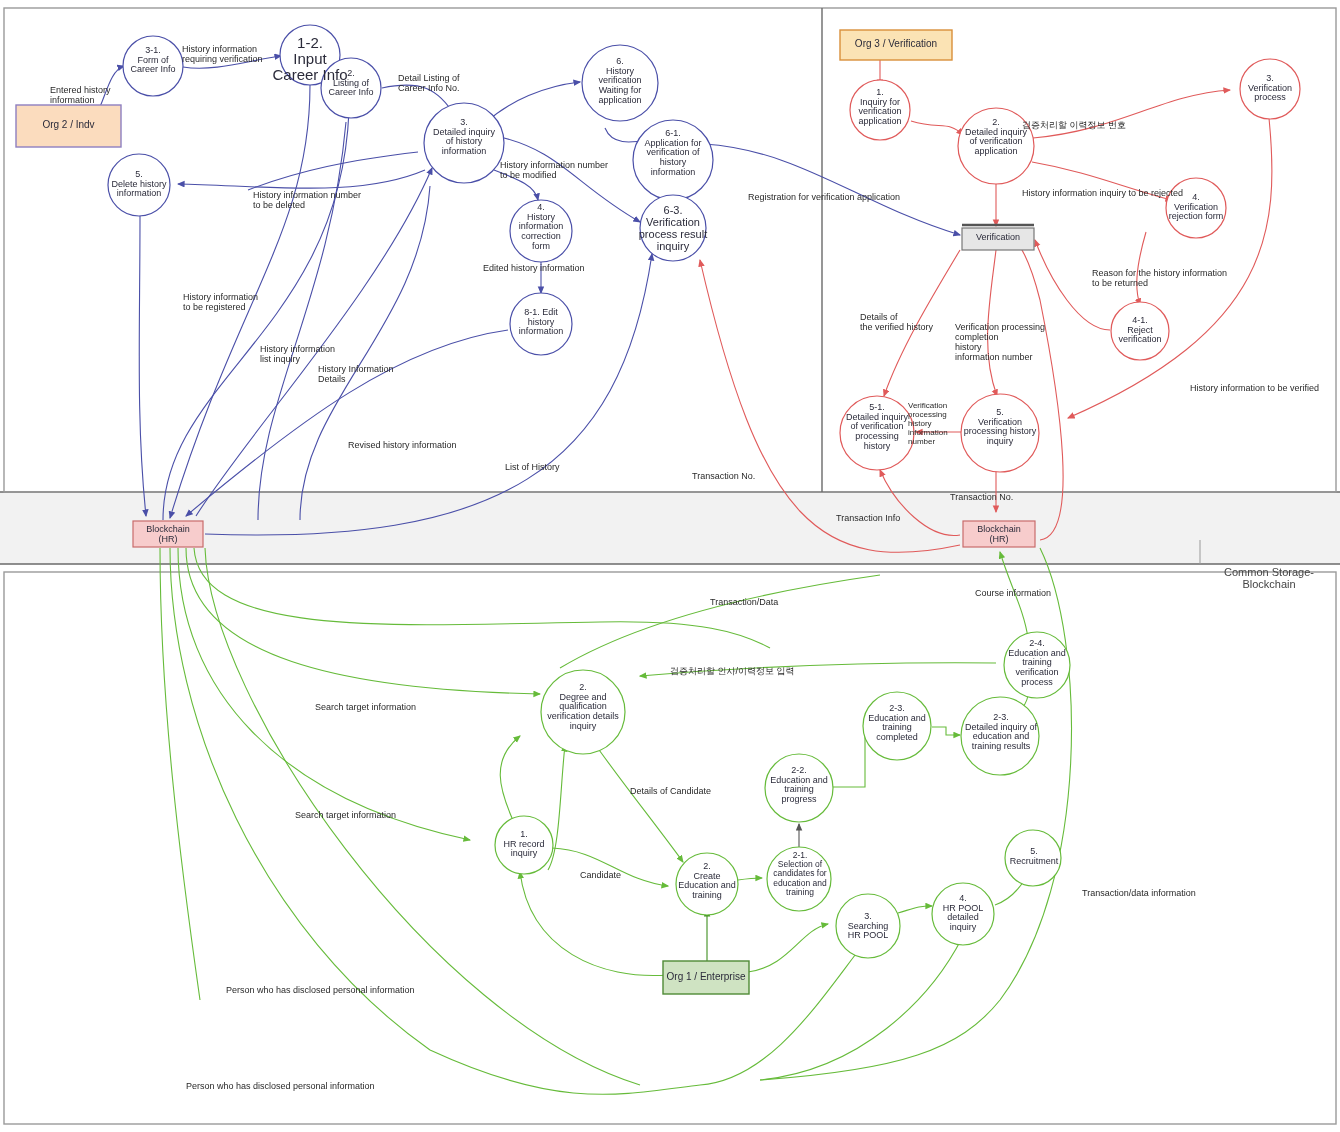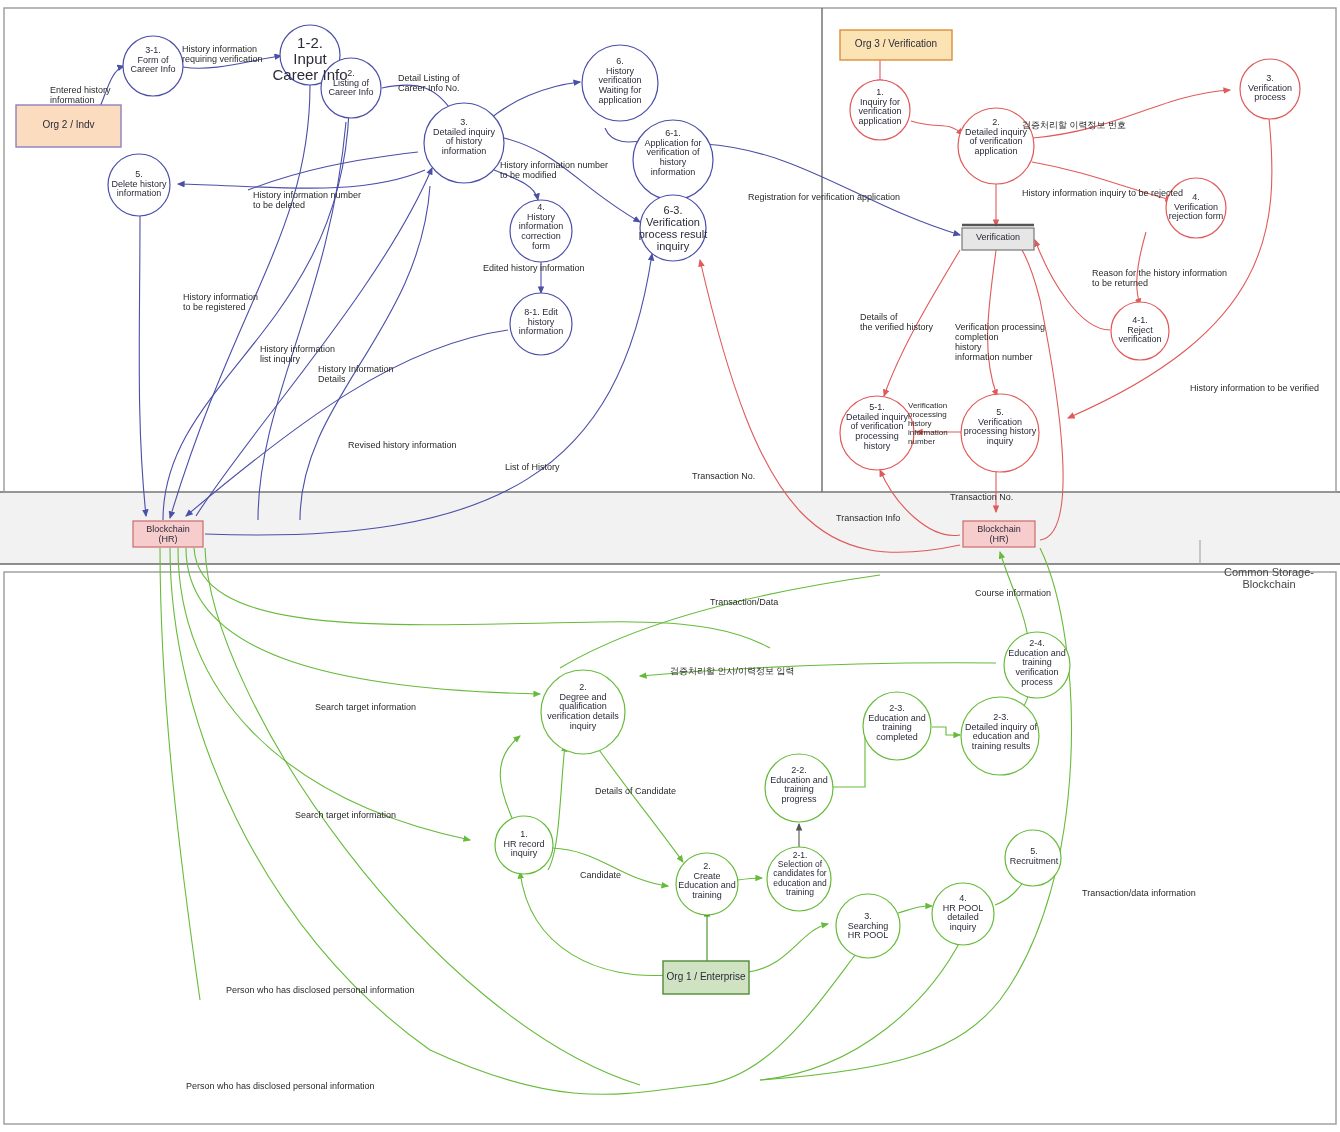--- a/index.html
+++ b/index.html
@@ -375,19 +375,19 @@
   <div class="edgelabel" style="left:1190px;top:383px;width:146px;">History information to be verified</div>
   <div class="edgelabel" style="left:836px;top:505px;width:96px;margin-top:8px;">Transaction Info</div>
   <div class="edgelabel" style="left:950px;top:492px;width:100px;">Transaction No.</div>
   <div class="edgelabel" style="left:950px;top:494px;width:100px;opacity:0;">Transaction No</div>
 
   <div class="edgelabel" style="left:710px;top:597px;width:110px;">Transaction/Data</div>
   <div class="edgelabel" style="left:975px;top:588px;width:120px;">Course information</div>
   <div class="edgelabel" style="left:670px;top:666px;width:180px;">검증처리할 인사/이력정보 입력</div>
   <div class="edgelabel" style="left:315px;top:702px;width:136px;">Search target information</div>
   <div class="edgelabel" style="left:295px;top:810px;width:136px;">Search target information</div>
-  <div class="edgelabel" style="left:595px;top:786px;width:118px;">Details of Candidate</div>
+  <div class="edgelabel" style="left:630px;top:786px;width:118px;">Details of Candidate</div>
   <div class="edgelabel" style="left:580px;top:870px;width:80px;">Candidate</div>
   <div class="edgelabel" style="left:226px;top:985px;width:250px;">Person who has disclosed personal information</div>
   <div class="edgelabel" style="left:186px;top:1081px;width:250px;">Person who has disclosed personal information</div>
   <div class="edgelabel" style="left:1082px;top:888px;width:160px;">Transaction/data information</div>
 
 </div>
 
 </body></html>

